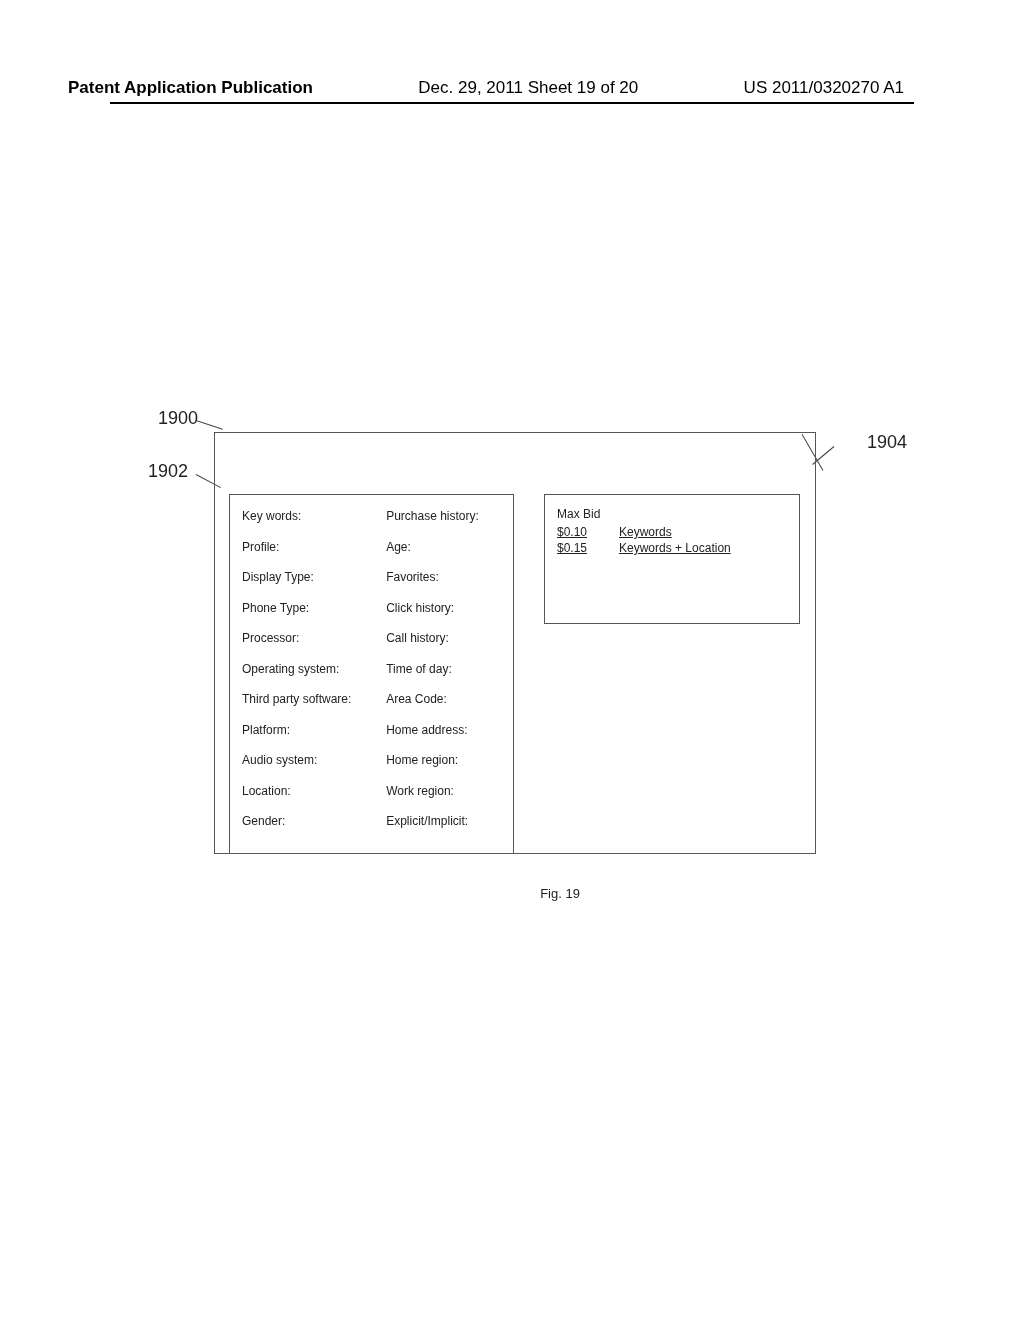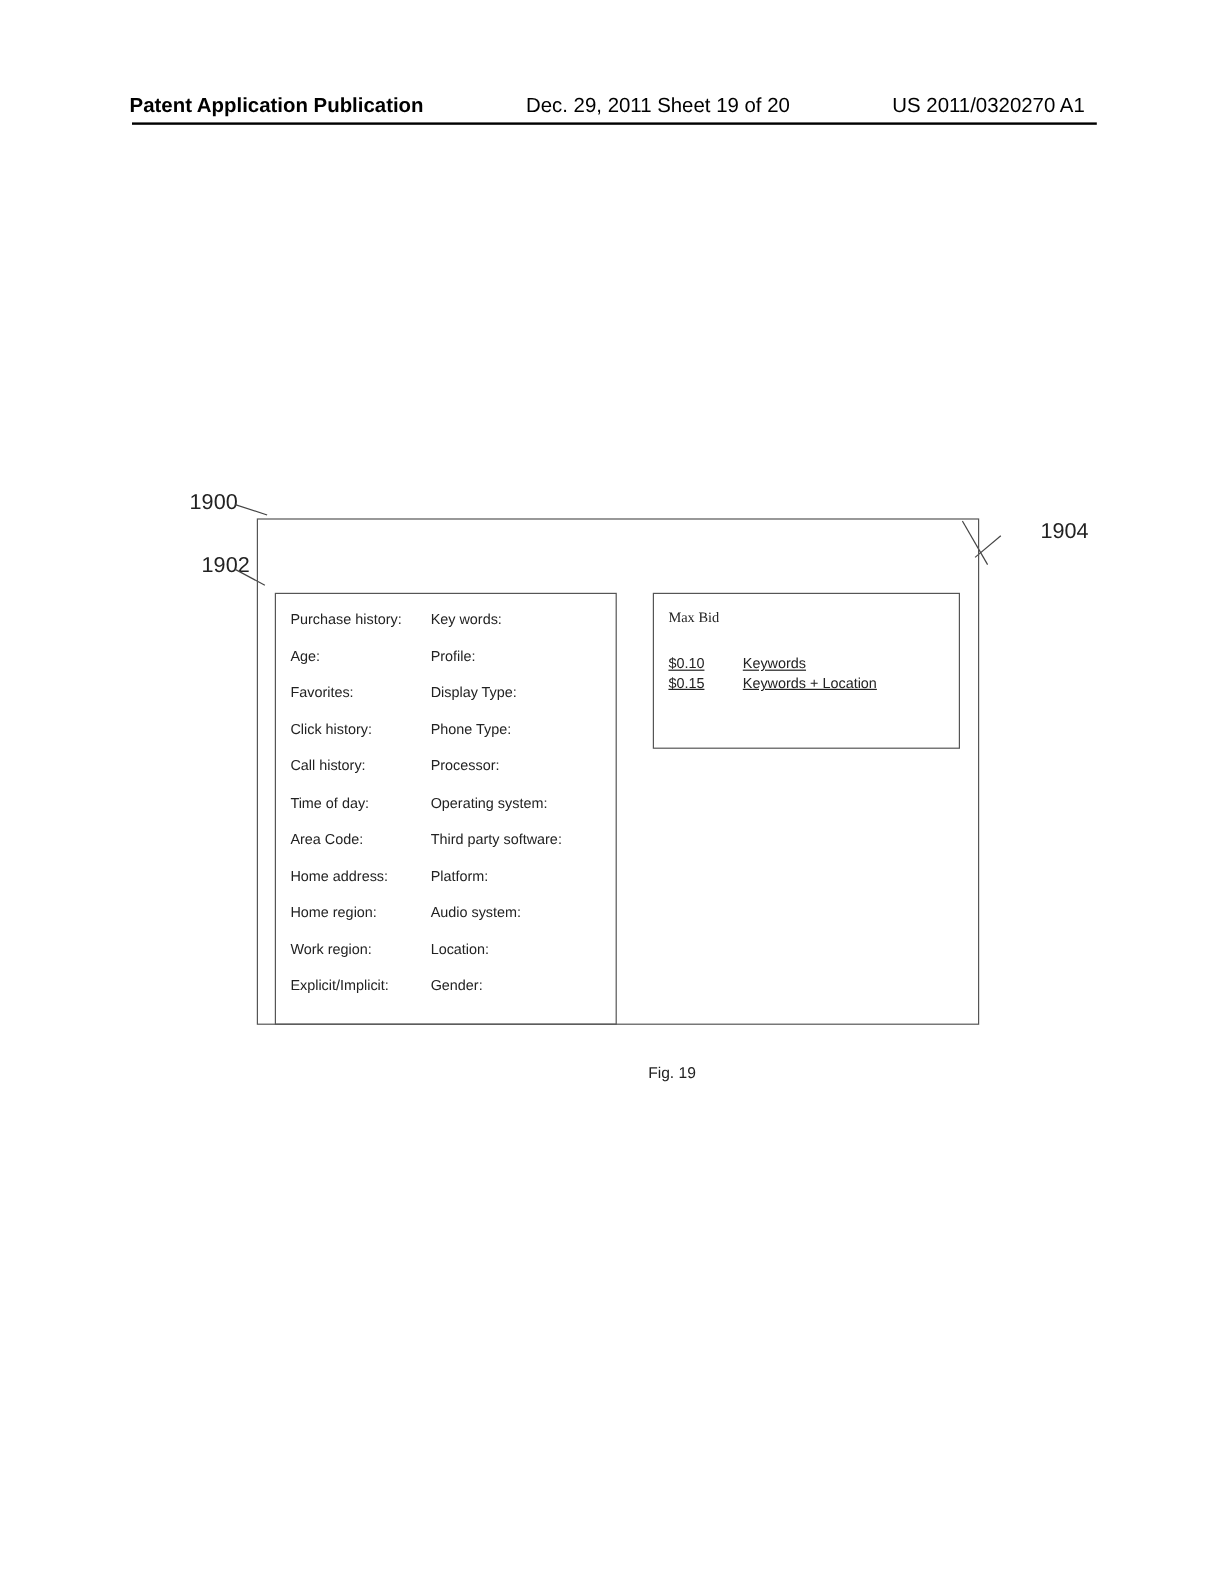--- a/index.html
+++ b/index.html
@@ -9,21 +9,21 @@
     background: #ffffff;
     font-family: Arial, Helvetica, sans-serif;
     position: relative;
     color: #000;
   }
   .header {
     position: absolute;
     top: 78px;
     left: 0;
     width: 100%;
-    padding: 0 120px 0 108px;
+    padding: 0 120px 0 68px;
     display: flex;
     justify-content: space-between;
     align-items: flex-start;
     font-size: 17px;
   }
   .header .left { font-weight: bold; }
   .header .center { font-weight: normal; }
   .header .right { font-weight: normal; }
   .header-rule {
     position: absolute;
@@ -32,21 +32,21 @@
     width: 804px;
     border-top: 2px solid #000;
   }
 
   .ref-label {
     position: absolute;
     font-size: 18px;
     color: #222;
   }
   .ref-1900 { top: 408px; left: 158px; }
-  .ref-1902 { top: 461px; left: 168px; }
+  .ref-1902 { top: 461px; left: 148px; }
   .ref-1904 { top: 432px; left: 835px; margin-left: 32px; }
 
   .lead-line { position: absolute; background: #444; }
   .lead-1900a { top: 420px; left: 196px; width: 28px; height: 1px; transform: rotate(18deg); transform-origin: left center; }
   .lead-1902a { top: 474px; left: 196px; width: 28px; height: 1px; transform: rotate(28deg); transform-origin: left center; }
   .lead-1904a { top: 446px; left: 806px; width: 28px; height: 1px; transform: rotate(-40deg); transform-origin: right center; }
   .lead-1904b { top: 470px; left: 781px; width: 42px; height: 1px; transform: rotate(60deg); transform-origin: right center; }
 
   .outer-frame {
     position: absolute;
@@ -80,21 +80,21 @@
     position: absolute;
     top: 494px;
     left: 544px;
     width: 256px;
     height: 130px;
     border: 1px solid #555;
     padding: 12px 10px 8px 12px;
     font-size: 12px;
     color: #222;
   }
-  .right-head { margin-bottom: 24px; font-family: Liberation Serif, serif; }
+  .right-head { margin-bottom: 4px; }
   .bid-row { display: flex; line-height: 14px; margin-bottom: 2px; text-decoration: underline; }
   .bid-amt { width: 62px; }
   .bid-desc { flex: 1; }
 
   .caption {
     position: absolute;
     top: 886px;
     left: 0;
     width: 100%;
     text-align: center;
@@ -119,45 +119,45 @@
 
 <div class="lead-line lead-1900a"></div>
 <div class="lead-line lead-1902a"></div>
 <div class="lead-line lead-1904a"></div>
 <div class="lead-line lead-1904b"></div>
 
 <div class="outer-frame"></div>
 
 <div class="left-panel">
   <div class="left-cols">
+    <div class="left-col col1">
+      <div class="row">Key words:</div>
+      <div class="row">Profile:</div>
+      <div class="row">Display Type:</div>
+      <div class="row">Phone Type:</div>
+      <div class="row">Processor:</div>
+      <div class="row">Operating system:</div>
+      <div class="row">Third party software:</div>
+      <div class="row">Platform:</div>
+      <div class="row">Audio system:</div>
+      <div class="row">Location:</div>
+      <div class="row">Gender:</div>
+    </div>
     <div class="left-col col2">
       <div class="row">Purchase history:</div>
       <div class="row">Age:</div>
       <div class="row">Favorites:</div>
       <div class="row">Click history:</div>
       <div class="row">Call history:</div>
       <div class="row">Time of day:</div>
       <div class="row">Area Code:</div>
       <div class="row">Home address:</div>
       <div class="row">Home region:</div>
       <div class="row">Work region:</div>
       <div class="row">Explicit/Implicit:</div>
-    </div>
-    <div class="left-col col1">
-      <div class="row">Key words:</div>
-      <div class="row">Profile:</div>
-      <div class="row">Display Type:</div>
-      <div class="row">Phone Type:</div>
-      <div class="row">Processor:</div>
-      <div class="row">Operating system:</div>
-      <div class="row">Third party software:</div>
-      <div class="row">Platform:</div>
-      <div class="row">Audio system:</div>
-      <div class="row">Location:</div>
-      <div class="row">Gender:</div>
     </div>
   </div>
 </div>
 
 <div class="right-panel">
   <div class="right-head">Max Bid</div>
   <div class="bid-row">
     <div class="bid-amt">$0.10</div>
     <div class="bid-desc">Keywords</div>
   </div>

